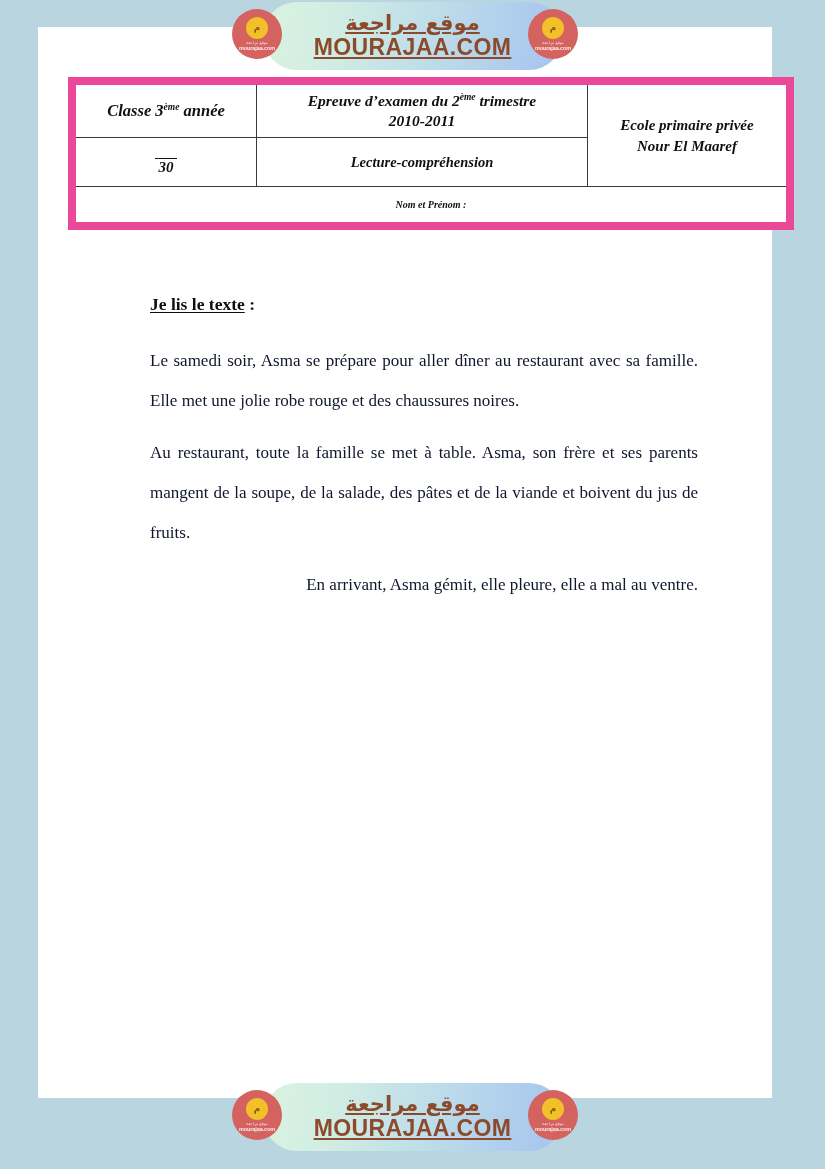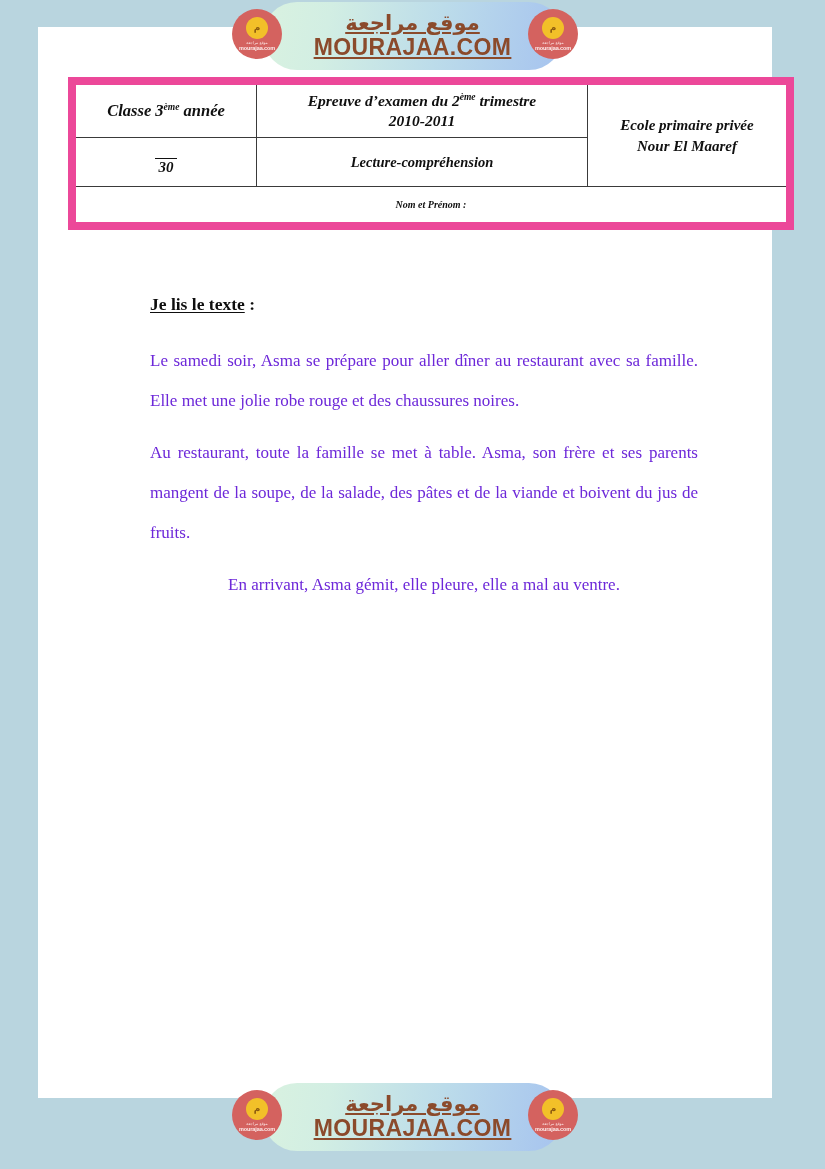--- a/index.html
+++ b/index.html
@@ -186,27 +186,27 @@
   #reading-title {
     font-size: 17.5px;
     font-weight: 700;
     color: #0e0e0e;
     margin-bottom: 26px;
   }
   #reading-title .u { text-decoration: underline; text-underline-offset: 2px; }
 
   .para {
     font-size: 17px;
-    color: #6d28d9;
+    color: #0f172a;
     text-align: justify;
     line-height: 2.35;
     margin: 0 0 12px 0;
     font-family: "Liberation Serif", "DejaVu Serif", serif;
   }
-  .para.last-short { text-align: center; }
+  .para.last-short { text-align: right; }
 </style>
 </head>
 <body>
 
 <div id="page-sheet"></div>
 
 <table id="header-table">
   <tbody>
       <tr>
     <td class="cell-classe"><span>Classe 3</span><sup>ème</sup><span> année</span></td>

